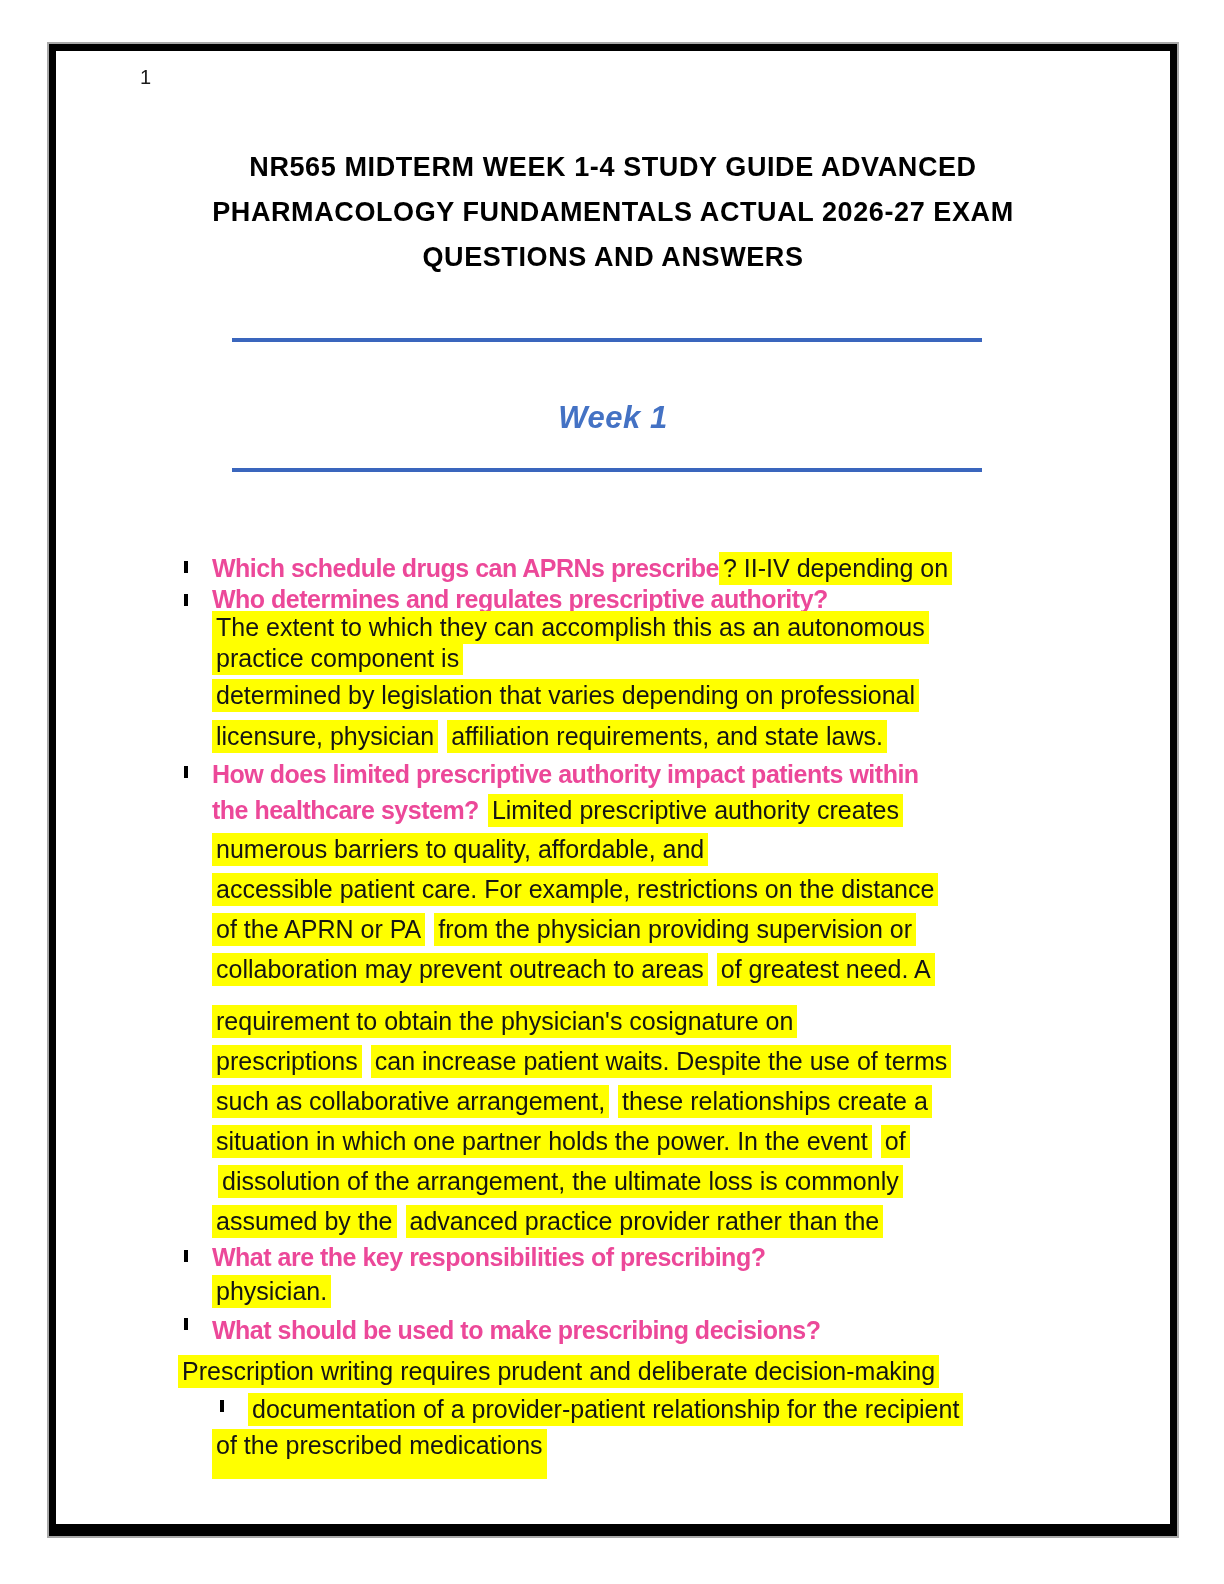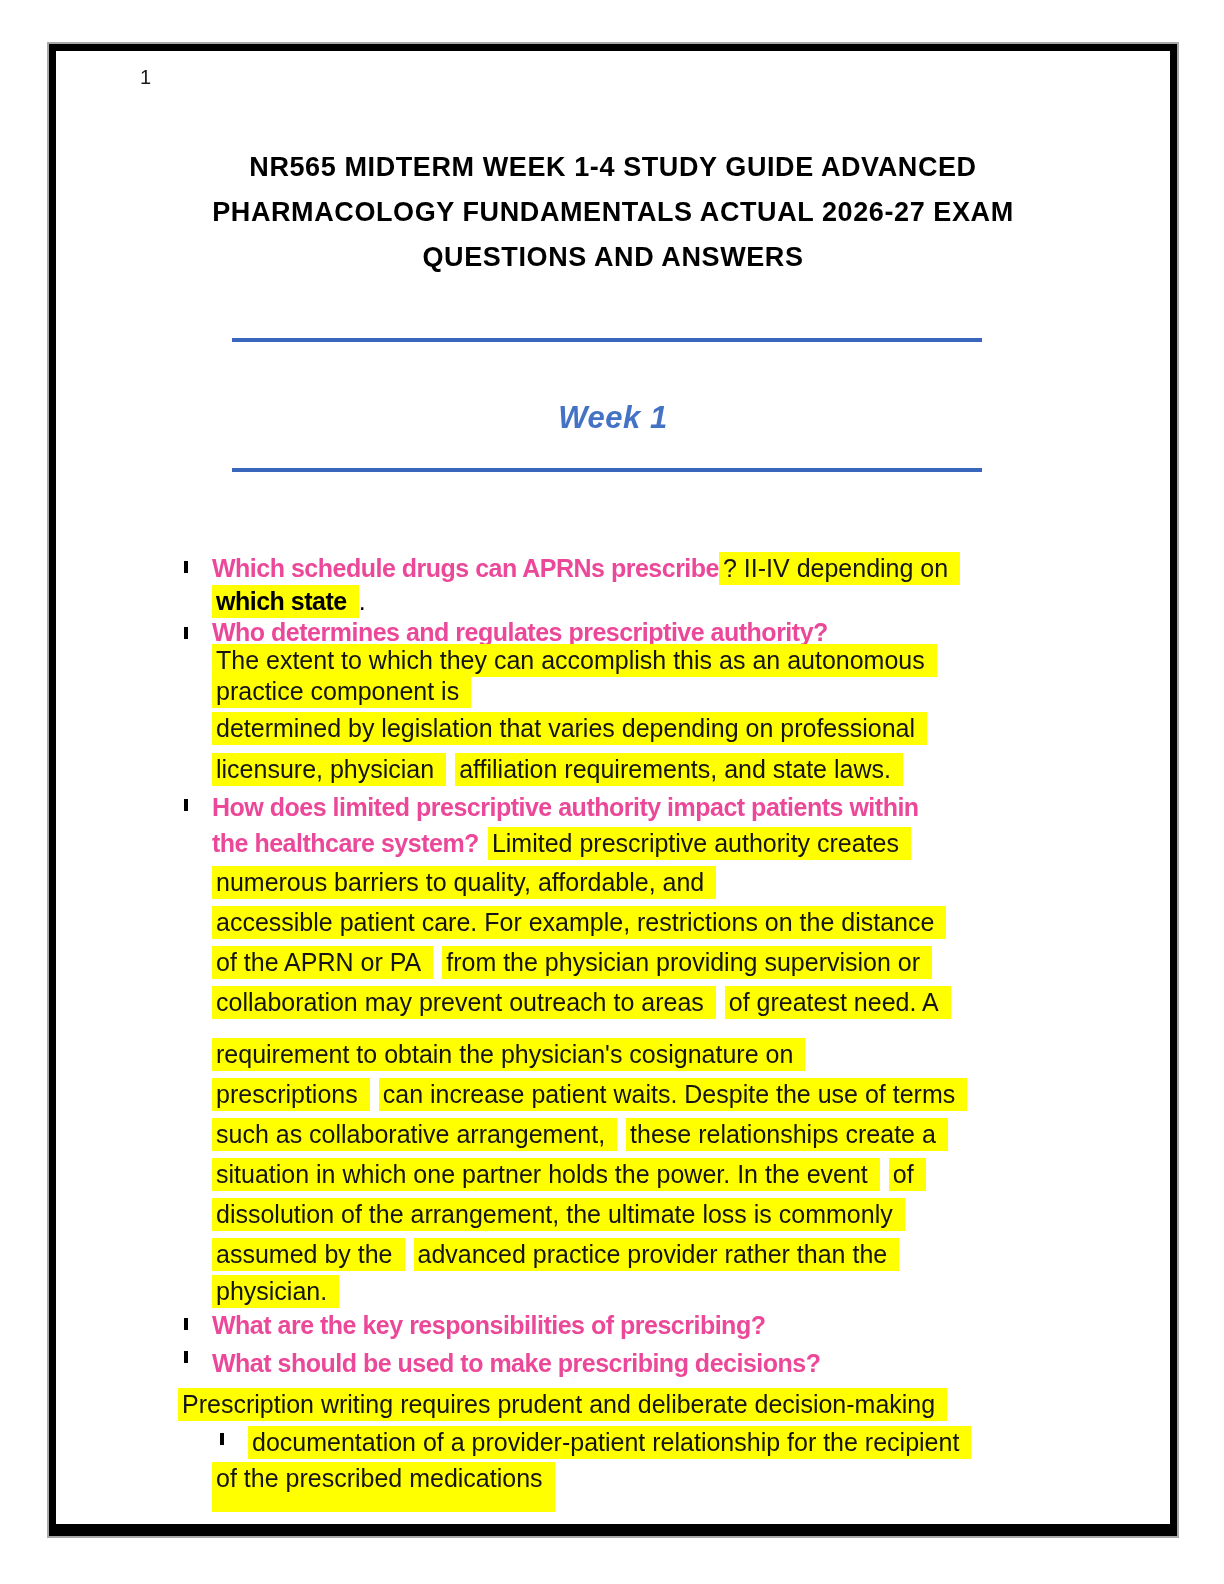--- a/index.html
+++ b/index.html
@@ -95,21 +95,21 @@
     background: #000000;
   }
   .seg-q {
     font-weight: bold;
     color: #ec4899;
     letter-spacing: -0.5px;
   }
   .seg-a {
     background: #ffff00;
     color: #141414;
-    padding: 2px 12px 3px 4px;
+    padding: 2px 4px 3px 4px;
   }
   .seg-a.seg-bold {
     font-weight: bold;
     letter-spacing: -0.5px;
     color: #000000;
   }
   .seg-n { color: #000000; }
   .seg-gap { margin-left: 9px; }
   .line-deep .seg-a { padding-bottom: 20px; }
 </style>
@@ -126,40 +126,39 @@
   </div>
 
   <div class="rule rule-top"></div>
 
   <div class="week-heading">Week 1</div>
 
   <div class="rule rule-bottom"></div>
 
   <div class="doc-content" id="doc-content">
       <div class="line" style="height: 33px; line-height: 33px;"><span class="bullet-mark"></span><span class="seg-q">Which schedule drugs can APRNs prescribe</span><span class="seg-a">? II-IV depending on</span></div>
-      <div class="line" style="height: 33px; line-height: 33px;"><span class="seg-a seg-bold">which state</span><span class="seg-n">.</span></div>
       <div class="line" style="height: 28px; line-height: 28px;"><span class="bullet-mark"></span><span class="seg-q">Who determines and regulates prescriptive authority?</span></div>
       <div class="line" style="height: 28px; line-height: 28px;"><span class="seg-a">The extent to which they can accomplish this as an autonomous</span></div>
       <div class="line" style="height: 34px; line-height: 34px;"><span class="seg-a">practice component is</span></div>
       <div class="line" style="height: 40px; line-height: 40px;"><span class="seg-a">determined by legislation that varies depending on professional</span></div>
       <div class="line" style="height: 42px; line-height: 42px;"><span class="seg-a">licensure, physician</span><span class="seg-a seg-gap">affiliation requirements, and state laws.</span></div>
       <div class="line" style="height: 34px; line-height: 34px;"><span class="bullet-mark"></span><span class="seg-q">How does limited prescriptive authority impact patients within</span></div>
       <div class="line" style="height: 38px; line-height: 38px;"><span class="seg-q">the healthcare system?</span><span class="seg-a seg-gap">Limited prescriptive authority creates</span></div>
       <div class="line" style="height: 40px; line-height: 40px;"><span class="seg-a">numerous barriers to quality, affordable, and</span></div>
       <div class="line" style="height: 40px; line-height: 40px;"><span class="seg-a">accessible patient care. For example, restrictions on the distance</span></div>
       <div class="line" style="height: 40px; line-height: 40px;"><span class="seg-a">of the APRN or PA</span><span class="seg-a seg-gap">from the physician providing supervision or</span></div>
       <div class="line" style="height: 40px; line-height: 40px;"><span class="seg-a">collaboration may prevent outreach to areas</span><span class="seg-a seg-gap">of greatest need. A</span></div>
       <div class="line" style="height: 40px; line-height: 40px; margin-top: 12px;"><span class="seg-a">requirement to obtain the physician's cosignature on</span></div>
       <div class="line" style="height: 40px; line-height: 40px;"><span class="seg-a">prescriptions</span><span class="seg-a seg-gap">can increase patient waits. Despite the use of terms</span></div>
       <div class="line" style="height: 40px; line-height: 40px;"><span class="seg-a">such as collaborative arrangement,</span><span class="seg-a seg-gap">these relationships create a</span></div>
       <div class="line" style="height: 40px; line-height: 40px;"><span class="seg-a">situation in which one partner holds the power. In the event</span><span class="seg-a seg-gap">of</span></div>
-      <div class="line" style="height: 40px; line-height: 40px;"><span class="seg-a">dissolution of the arrangement, the ultimate loss is commonly</span></div>
+      <div class="line" style="height: 40px; line-height: 40px; margin-left: 6px;"><span class="seg-a">dissolution of the arrangement, the ultimate loss is commonly</span></div>
       <div class="line" style="height: 40px; line-height: 40px;"><span class="seg-a">assumed by the</span><span class="seg-a seg-gap">advanced practice provider rather than the</span></div>
+      <div class="line" style="height: 33px; line-height: 33px;"><span class="bullet-mark"></span><span class="seg-q">What are the key responsibilities of prescribing?</span></div>
       <div class="line" style="height: 35px; line-height: 35px;"><span class="seg-a">physician.</span></div>
-      <div class="line" style="height: 33px; line-height: 33px;"><span class="bullet-mark"></span><span class="seg-q">What are the key responsibilities of prescribing?</span></div>
       <div class="line" style="height: 42px; line-height: 42px;"><span class="bullet-mark"></span><span class="seg-q">What should be used to make prescribing decisions?</span></div>
       <div class="line" style="height: 40px; line-height: 40px; margin-left: -34px;"><span class="seg-a">Prescription writing requires prudent and deliberate decision-making</span></div>
       <div class="line" style="height: 36px; line-height: 36px; margin-left: 36px;"><span class="bullet-mark"></span><span class="seg-a">documentation of a provider-patient relationship for the recipient</span></div>
       <div class="line line-deep" style="height: 36px; line-height: 36px;"><span class="seg-a">of the prescribed medications</span></div>
     </div>
 </div>
 
 <div class="page-frame"></div>
 
 </body></html>

